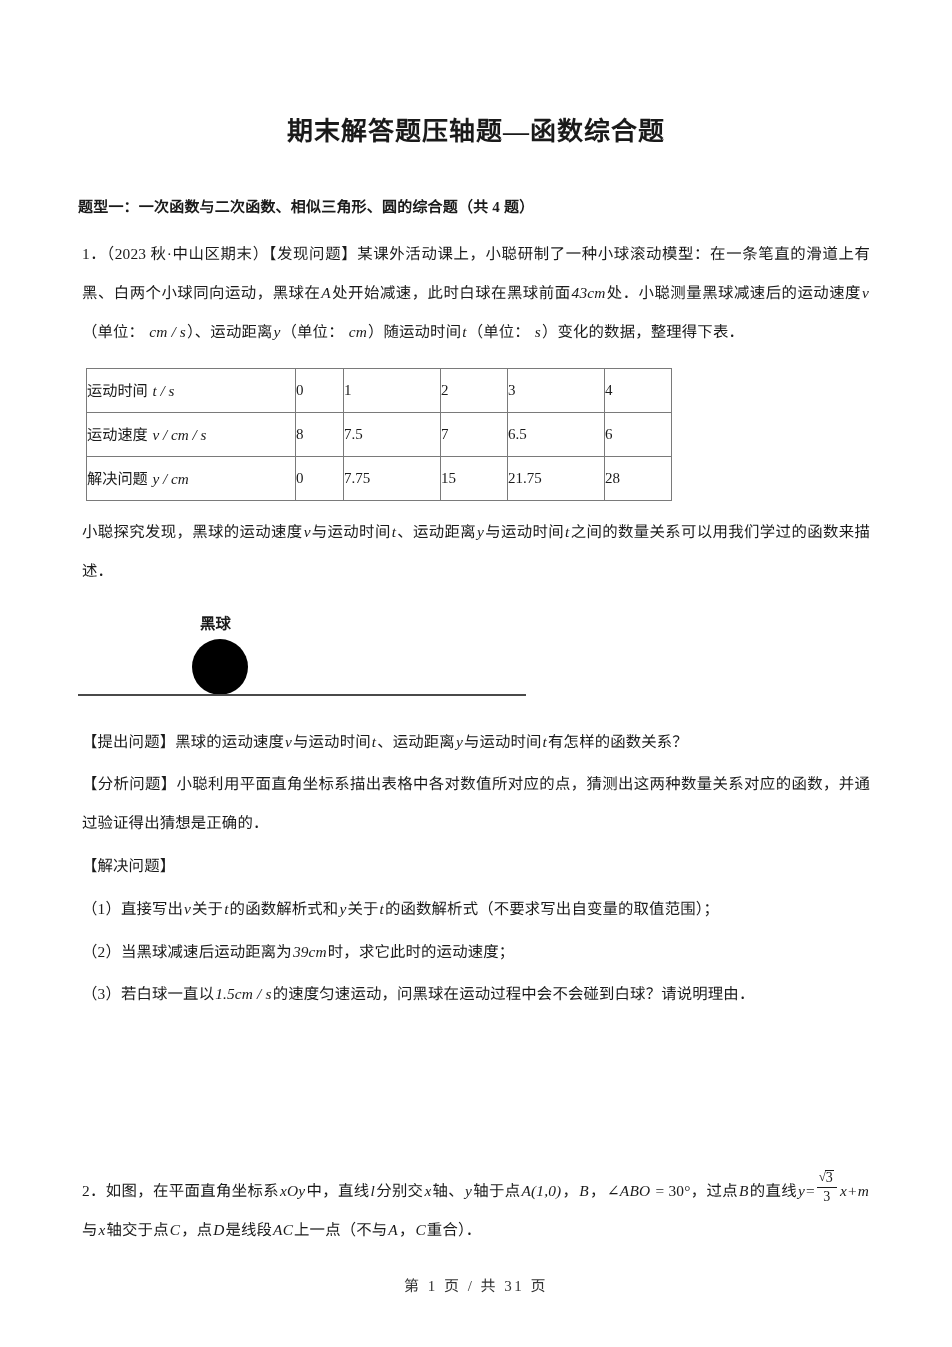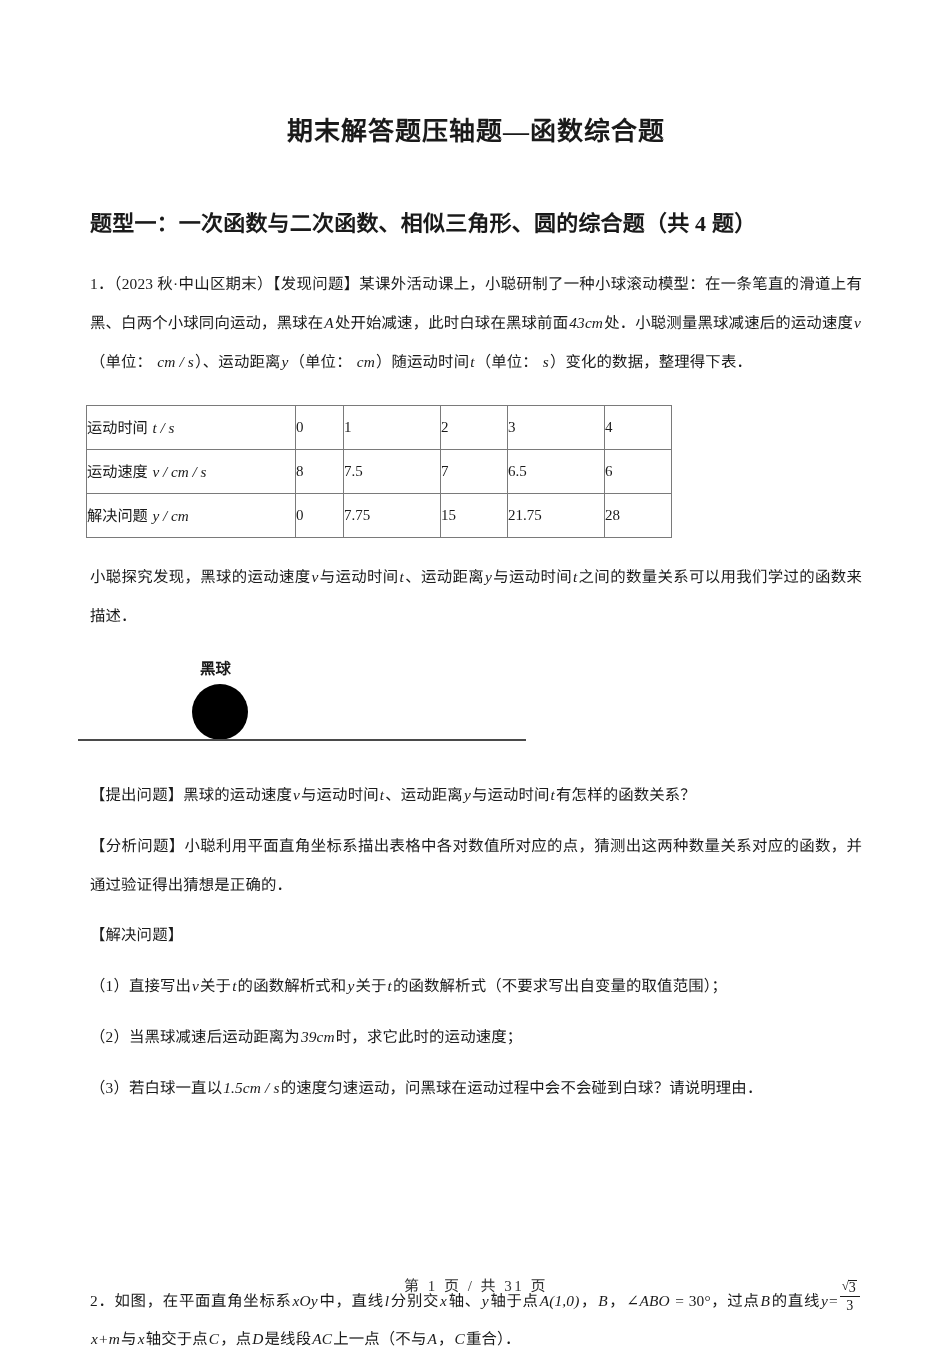--- a/index.html
+++ b/index.html
@@ -31,33 +31,33 @@
     font-weight: bold;
     letter-spacing: 1px;
     margin: 0;
     padding-top: 116px;
     line-height: 1.2;
     font-family: "Liberation Serif", "DejaVu Serif", serif;
   }
 
   
   .section-heading {
-    font-size: 22px;
+    font-size: 15px;
     font-weight: bold;
-    margin: 12px;
+    margin: 0;
     padding-top: 50px;
     line-height: 1.35;
     letter-spacing: 0.2px;
   }
 
   
   .para {
     font-size: 15.4px;
     line-height: 2.52;
-    margin: 12px;
+    margin: 4px;
     text-align: justify;
     text-justify: inter-ideograph;
     letter-spacing: 0.15px;
   }
   .para-first {
     padding-top: 14px;
   }
 
   i.mi {
     font-style: italic;

